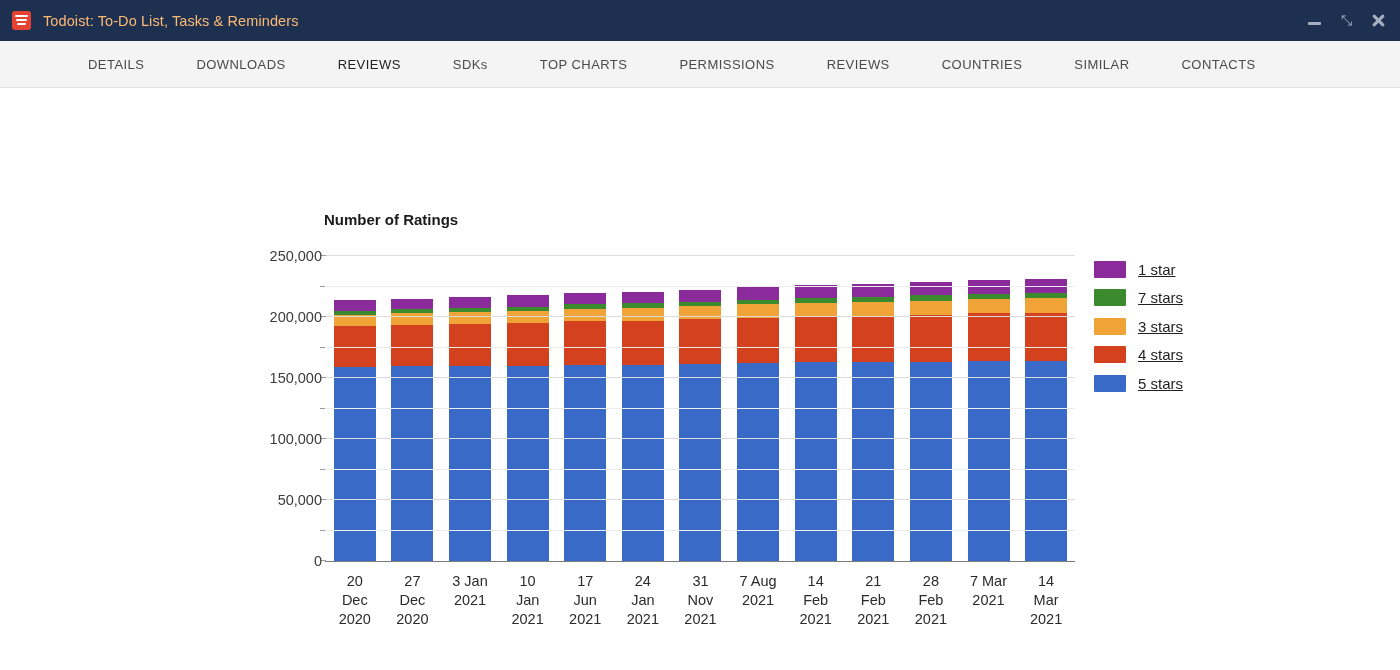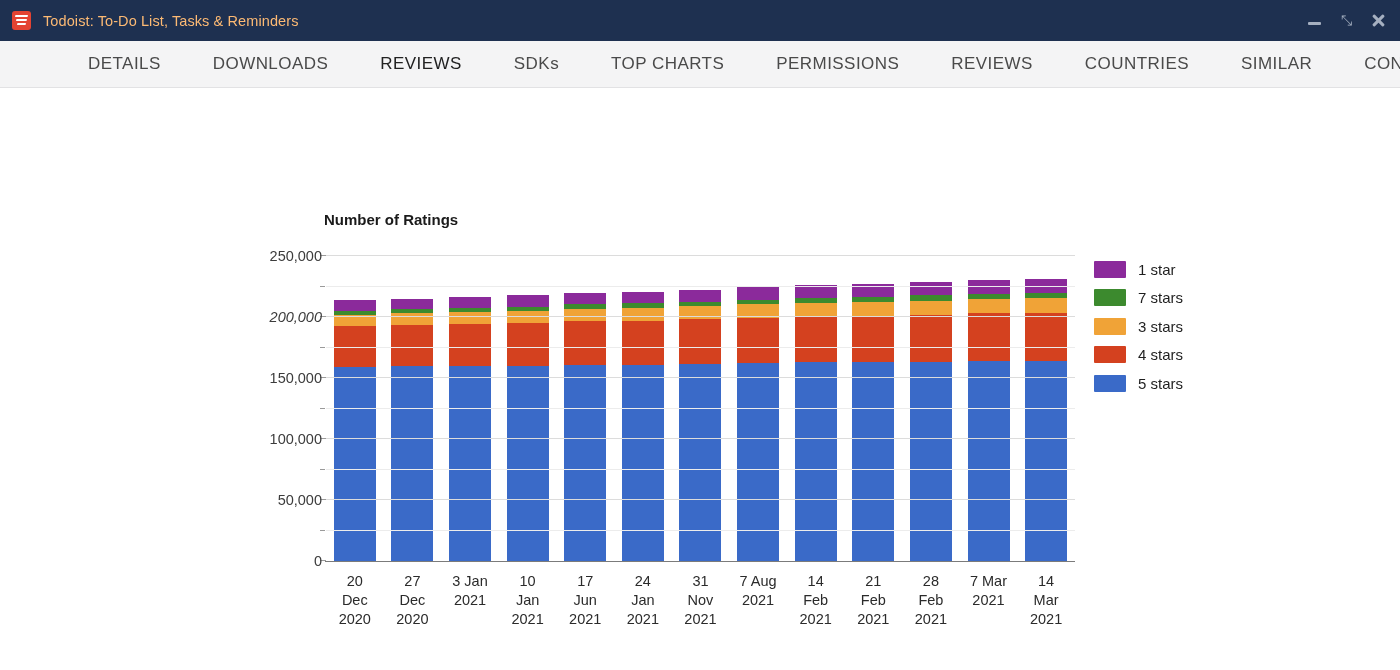--- a/index.html
+++ b/index.html
@@ -78,21 +78,21 @@
   
   .tabbar {
     height: 47px;
     background: #f4f4f5;
     border-bottom: 1px solid #e2e2e4;
     display: flex;
     align-items: center;
     padding-left: 62px;
   }
   .tab {
-    font-size: 17px;
+    font-size: 13px;
     letter-spacing: .45px;
     color: #4a4a4a;
     padding: 0 26px;
     cursor: default;
     white-space: nowrap;
   }
   .tab.active { color: #222; }
 
   
   .content { position: relative; height: 582px; background: #fff; }
@@ -166,20 +166,21 @@
 
   
   .legend {
     position: absolute;
     left: 1094px; top: 167px;
   }
   .legend-row {
     display: flex;
     align-items: center;
     height: 28.5px;
+    text-decoration: underline;
   }
   .swatch {
     width: 32px; height: 17px;
     border-radius: 1px;
     margin-right: 12px;
     flex: 0 0 auto;
   }
   .legend-label {
     font-size: 15px;
     color: #1f1f1f;
@@ -391,21 +392,21 @@
       <div class="ylabel" style="bottom: calc(122px); top: auto; transform: translateY(50%);">100,000</div>
       <div class="gridline minor" style="bottom: 152.5px;"></div>
       <div class="tick" style="bottom: 152.5px; width: 5px;"></div>
       <div class="gridline" style="bottom: 183px;"></div>
       <div class="tick" style="bottom: 183px;"></div>
       <div class="ylabel" style="bottom: calc(183px); top: auto; transform: translateY(50%);">150,000</div>
       <div class="gridline minor" style="bottom: 213.5px;"></div>
       <div class="tick" style="bottom: 213.5px; width: 5px;"></div>
       <div class="gridline" style="bottom: 244px;"></div>
       <div class="tick" style="bottom: 244px;"></div>
-      <div class="ylabel" style="bottom: calc(244px); top: auto; transform: translateY(50%); font-style: italic;">200,000</div>
+      <div class="ylabel" style="bottom: calc(244px); top: auto; transform: translateY(50%);">200,000</div>
       <div class="gridline minor" style="bottom: 274.5px;"></div>
       <div class="tick" style="bottom: 274.5px; width: 5px;"></div>
       <div class="gridline" style="bottom: 305px;"></div>
       <div class="tick" style="bottom: 305px;"></div>
       <div class="ylabel" style="bottom: calc(305px); top: auto; transform: translateY(50%);">250,000</div>
     </div>
 
   <div class="legend" id="legend">
       <div class="legend-row">
         <div class="swatch" style="background: rgb(139, 42, 155);"></div>

